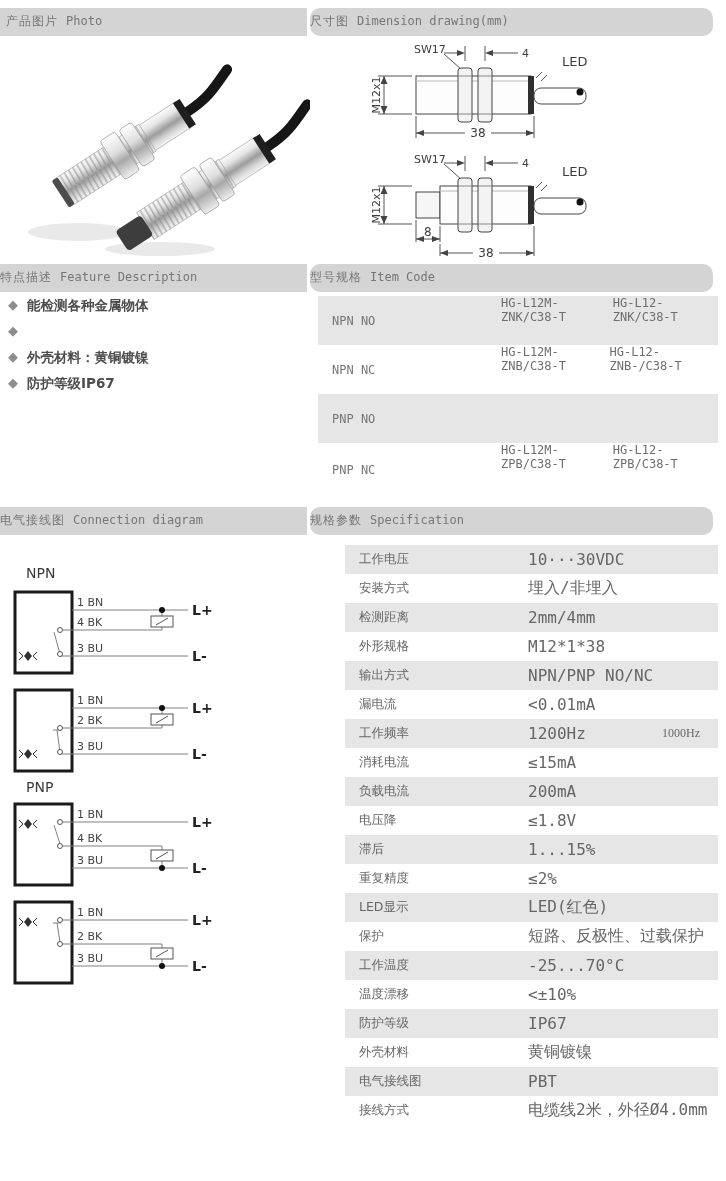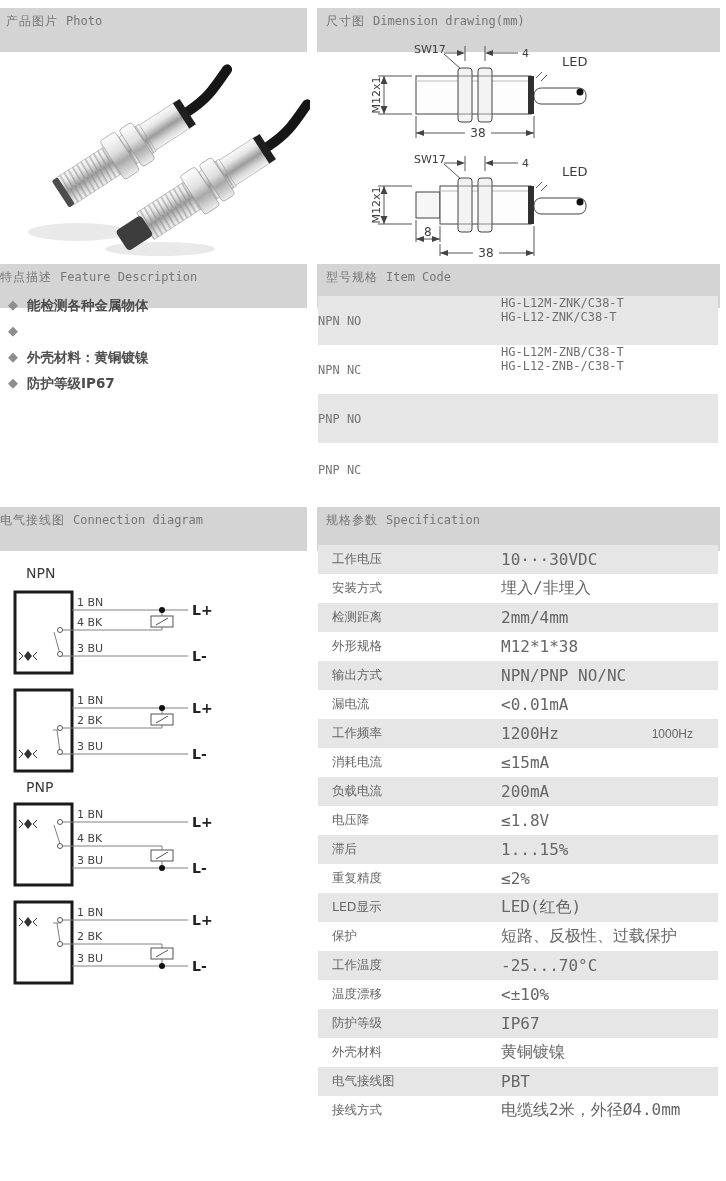--- a/index.html
+++ b/index.html
@@ -1,42 +1,42 @@
 <!DOCTYPE html>
 <html><head>
 <meta charset="utf-8">
 <style>
   html,body{margin:0;padding:0;background:#fff;}
   .page{position:relative;width:726px;height:1181px;background:#fff;overflow:hidden;
         font-family:"DejaVu Sans",sans-serif;}
-  .hdr{position:absolute;height:44px;background:#d4d4d4;color:#767676;font-size:12px;
+  .hdr{position:absolute;height:28px;background:#d4d4d4;color:#767676;font-size:12px;
        line-height:26px;box-sizing:border-box;white-space:nowrap;}
   .hL{left:0;width:307px;}
-  .hR{left:317px;width:403px;padding-left:9px;}
+  .hR{left:310px;width:403px;padding-left:0;border-radius:10px;}
   .p6{padding-left:6px;}
   .hdr .zh{letter-spacing:1px;}
   .hdr .en{font-family:"DejaVu Sans Mono",monospace;margin-left:8px;letter-spacing:0;}
   
   .features{position:absolute;left:8px;top:294px;width:300px;}
   .feat{display:flex;margin-bottom:4px;font-weight:bold;font-size:13.5px;color:#4d4d4d;line-height:22px;}
   .bullet{color:#8e8e8e;margin-right:9px;font-size:13px;}
   
   .codes{position:absolute;left:318px;top:296px;width:400px;}
   .crow{display:flex;height:49px;}
   .sh{background:#e6e6e6;}
-  .ctype{width:183px;padding-left:0;box-sizing:border-box;display:flex;align-items:center;
+  .ctype{width:183px;padding-left:14px;box-sizing:border-box;display:flex;align-items:center;
          font-family:"DejaVu Sans Mono",monospace;font-size:12px;color:#757575;}
-  .ccodes{flex:1;display:flex;flex-direction:column;justify-content:flex-start;
+  .ccodes{flex:1;display:flex;flex-direction:row;justify-content:space-between;
           font-family:"DejaVu Sans Mono",monospace;font-size:12px;color:#6e6e6e;}
   
   .specs{position:absolute;left:318px;top:545px;width:400px;}
-  .srow{display:flex;align-items:center;height:29px;}
+  .srow{display:flex;align-items:center;height:29px;margin-left:27px;}
   .sl{width:183px;padding-left:14px;box-sizing:border-box;font-size:12.5px;color:#666;}
   .sv{font-family:"DejaVu Sans Mono",monospace;font-size:16px;color:#666;}
-  .sv2{margin-left:auto;padding-right:25px;font-family:Liberation Sans, sans-serif;font-size:12px;color:#666;}
+  .sv2{margin-left:auto;padding-right:18px;font-family:Liberation Serif, serif;font-size:12px;color:#666;}
   
   .wlabel{position:absolute;left:26px;font-size:14px;color:#3a3a3a;}
   .wd{position:absolute;left:10px;}
   .photo-svg{position:absolute;left:12px;top:42px;}
   .dim-svg{position:absolute;left:336px;top:36px;}
 </style>
 </head>
 <body>
 
 <div class="page">
@@ -227,20 +227,24 @@
       <div class="ccodes">
           <span>HG-L12M-ZNB/C38-T</span>
           <span>HG-L12-ZNB-/C38-T</span>
         </div>
     </div>
     <div class="crow sh">
       <div class="ctype">PNP NO</div>
     </div>
     <div class="crow" style="height:53px">
       <div class="ctype">PNP NC</div>
+      <div class="ccodes">
+          <span>HG-L12M-ZPB/C38-T</span>
+          <span>HG-L12-ZPB/C38-T</span>
+        </div>
     </div>
   </div>
 
   <div class="hdr hL" style="top:507px">
     <span class="zh">电气接线图</span><span class="en">Connection diagram</span>
   </div>
   <div class="hdr hR" style="top:507px">
     <span class="zh">规格参数</span><span class="en">Specification</span>
   </div>
 

